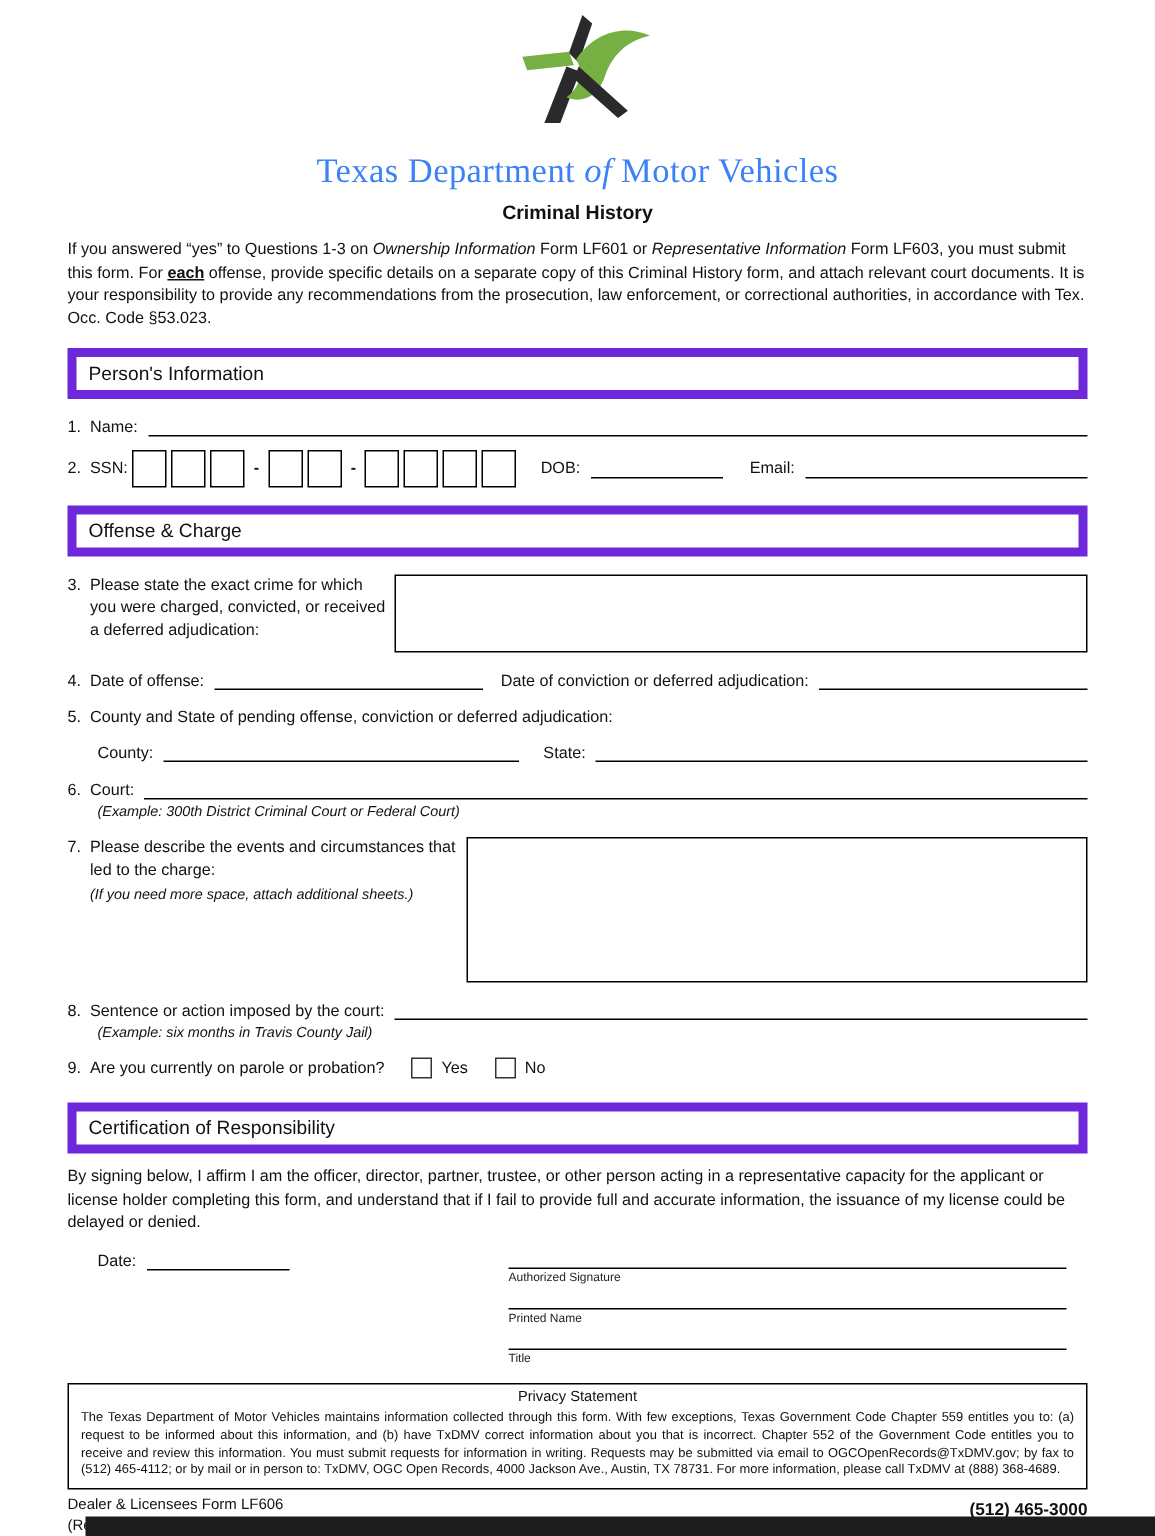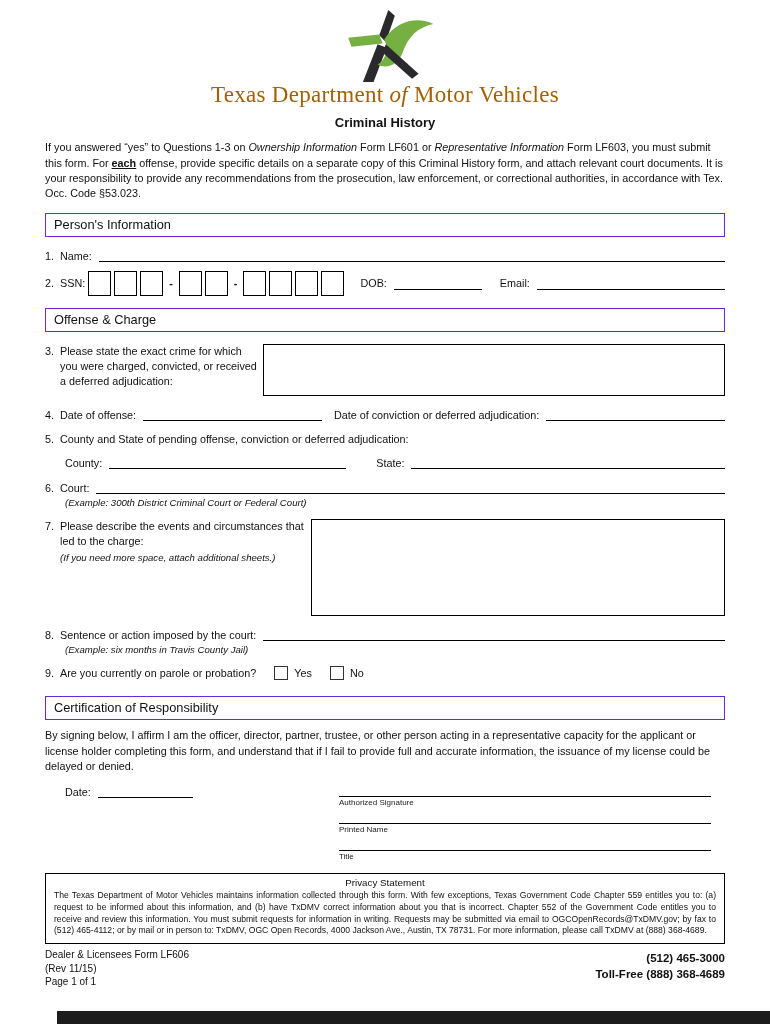--- a/index.html
+++ b/index.html
@@ -5,28 +5,28 @@
   * { margin:0; padding:0; box-sizing:border-box; }
   html,body { background:#e8e8e8; }
   .page {
     width:770px; height:1024px; margin:0 auto; position:relative; overflow:hidden;
     background:#ffffff; color:#111;
     font-family:"Liberation Sans", sans-serif; font-size:10.8px;
     padding:10px 45px 0 45px;
   }
   .header { text-align:center; }
   .logo { display:block; margin:0 auto; }
-  .org-name { font-family:"Liberation Serif", serif; font-size:23px; color:#a16207; line-height:1.15; letter-spacing:0.3px; }
+  .org-name { font-family:"Liberation Serif", serif; font-size:23px; color:#3b82f6; line-height:1.15; letter-spacing:0.3px;margin-top:19px; }
   .org-name .of { font-style:italic; }
   .form-title { text-align:center; font-size:13px; font-weight:bold; margin-top:7px; }
   .intro { margin-top:10px; line-height:1.4; }
   .it { font-style:italic; }
   .em-each { font-weight:bold; text-decoration:underline; }
 
-  .section-header { border:1px solid #6d28d9; margin-top:12px; padding:3px 8px 4px 8px; font-size:12.8px; }
+  .section-header { border:6px solid #6d28d9; margin-top:12px; padding:3px 8px 4px 8px; font-size:12.8px; }
   .section-header.gap { margin-top:16px; }
 
   .row { display:flex; align-items:flex-end; margin-top:12px; }
   .qnum { margin-right:6px; white-space:nowrap; }
   .lbl { white-space:nowrap; }
   .line { border-bottom:1px solid #000; flex:1 1 auto; margin-left:7px; height:13px; }
 
   
   .ssn-row { align-items:center; margin-top:9px; }
   .ssn-box { width:23px; height:25px; border:1.5px solid #000; margin-left:3px; background:#fff; flex:none; }
@@ -37,21 +37,21 @@
 
   
   .q3 { align-items:stretch; }
   .q3-label { flex:0 0 212px; display:flex; line-height:1.4; align-items:flex-start; }
   .q3-box { flex:1 1 auto; border:1px solid #000; height:52px; margin-left:6px; background:#fff; }
 
   .q4-label2 { margin-left:12px; }
 
   .q5-sub { padding-left:20px; margin-top:11px; }
   .county-line { flex:0 0 237px; }
-  .state-label { margin-left:30px; }
+  .state-label { margin-left:16px; }
 
   .example { font-style:italic; font-size:9.6px; }
   .indent-example { margin-top:3px; padding-left:20px; }
 
   
   .q7 { align-items:flex-start; margin-top:11px; }
   .q7-label { flex:0 0 262px; display:flex; line-height:1.4; }
   .q7-note { display:block; margin-top:2px; }
   .q7-box { flex:1 1 auto; border:1px solid #000; height:97px; margin-left:4px; background:#fff; }
 

